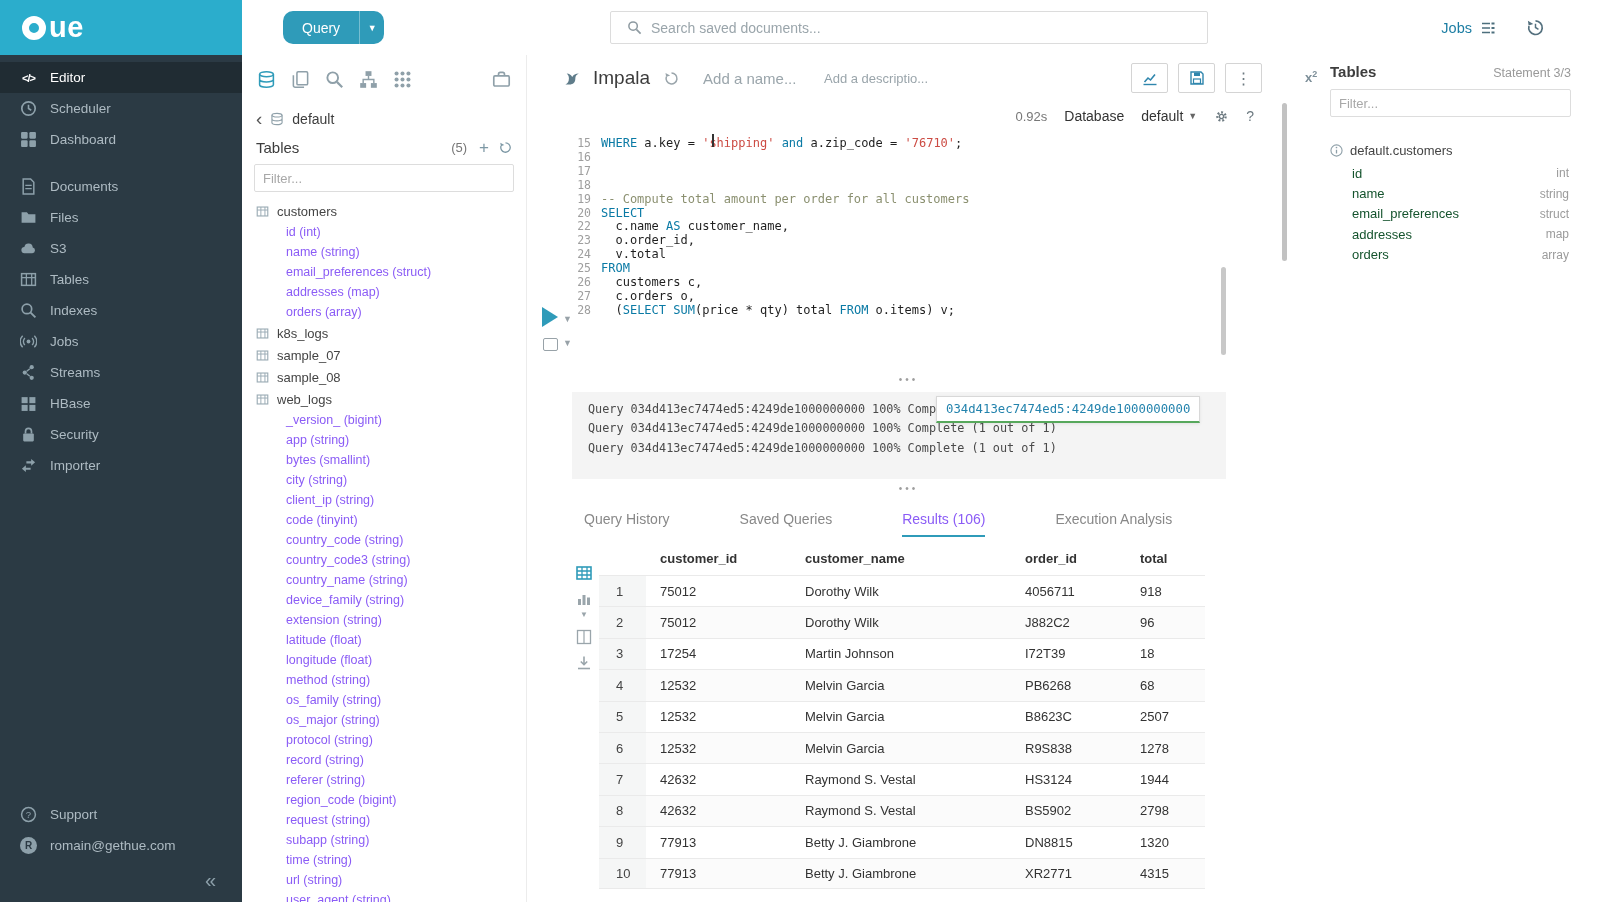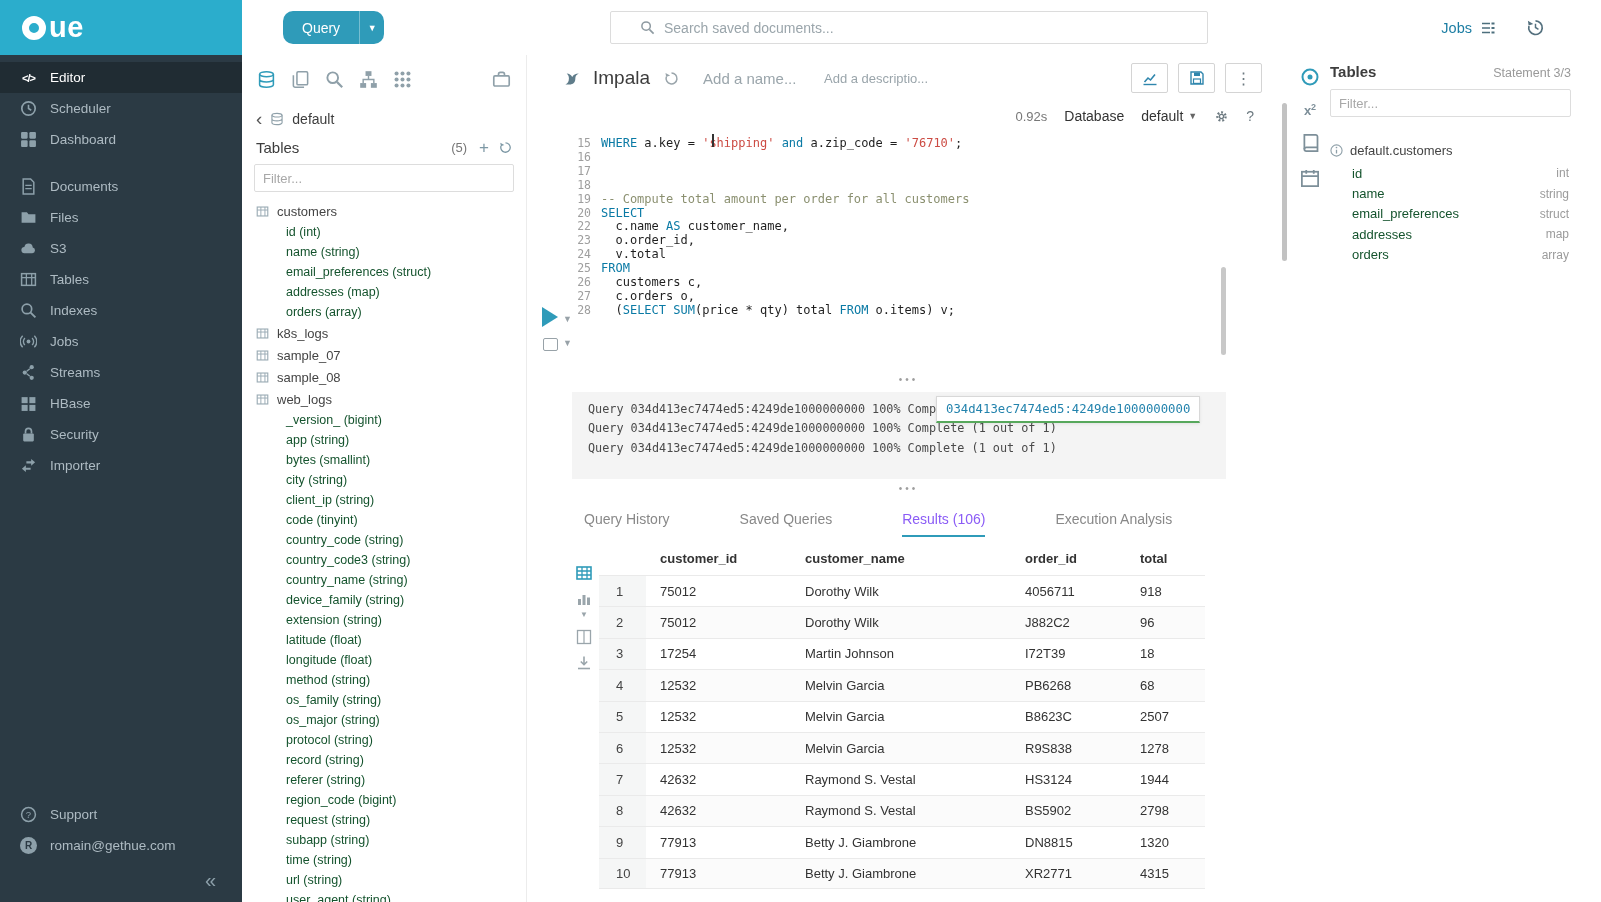--- a/index.html
+++ b/index.html
@@ -22,21 +22,21 @@
   .code-glyph{font-size:11px;font-weight:bold;letter-spacing:-1px}
   #sidebar-footer{margin-top:auto;padding-bottom:8px}
   .avatar{width:17px;height:17px;border-radius:50%;background:#8da0aa;color:#2b3a44;font-size:10px;font-weight:bold;display:inline-flex;align-items:center;justify-content:center;flex:none}
   .collapse{color:#8da0aa;font-size:20px;text-align:right;padding:8px 26px 2px 0;cursor:pointer}
 
   
   #topbar{position:absolute;left:242px;top:0;right:0;height:55px;background:#fff}
   .query-btn{position:absolute;left:41px;top:11px;height:33px;display:flex;border-radius:10px;overflow:hidden;color:#fff;font-size:14px;cursor:pointer}
   .query-btn .qb-main{background:#2f9bb9;display:flex;align-items:center;padding:0 19px}
   .query-btn .qb-caret{background:#2f9bb9;border-left:1px solid rgba(255,255,255,.35);width:25px;display:flex;align-items:center;justify-content:center;font-size:9px}
-  .search-box{position:absolute;left:368px;top:11px;width:598px;height:33px;border:1px solid #dcdcdc;border-radius:2px;display:flex;align-items:center;padding:0 29px;gap:9px;background:#fff}
+  .search-box{position:absolute;left:368px;top:11px;width:598px;height:33px;border:1px solid #dcdcdc;border-radius:2px;display:flex;align-items:center;padding:0 16px;gap:9px;background:#fff}
   .search-box .icon{width:15px;height:15px;color:#8e9aa1;flex:none}
   .search-box input{border:none;outline:none;flex:1;font-size:14px;color:#444;font-family:inherit;background:transparent}
   .search-box input::placeholder{color:#9aa5ab}
   .topbar-right{position:absolute;right:0;top:0;height:55px;display:flex;align-items:center;gap:30px;padding-right:56px}
   .jobs-link{display:flex;gap:8px;align-items:center;color:#1b7da3;font-size:14.5px;cursor:pointer}
   .jobs-link .icon{width:16px;height:16px;color:#4d6f7d}
   .history-btn{width:19px;height:19px;color:#54707e;cursor:pointer}
 
   
   #left-assist{position:absolute;left:242px;top:55px;width:285px;bottom:0;border-right:1px solid #ececec;overflow:hidden;background:#fff}
@@ -50,21 +50,21 @@
   .la-header{display:flex;align-items:center;padding:5px 14px 4px;font-size:15px;color:#3d3d3d}
   .la-count{color:#777;font-size:13px;margin-left:auto}
   .la-plus{color:#7d98a5;font-size:17px;margin-left:12px;cursor:pointer;line-height:1}
   .la-header .icon{width:13px;height:13px;color:#7d98a5;margin-left:10px;cursor:pointer}
   .la-filter{margin:4px 12px 6px;height:28px;border:1px solid #ddd;border-radius:2px;display:flex;align-items:center;padding:0 8px}
   .la-filter input{border:0;outline:0;width:100%;font-size:13px;font-family:inherit;color:#444}
   .la-filter input::placeholder{color:#a8a8a8}
   .tree{padding:2px 0 0 14px;overflow:hidden}
   .tree-table{height:22px;display:flex;align-items:center;gap:8px;font-size:13px;color:#444;cursor:pointer}
   .tree-table .icon{width:13px;height:13px;color:#9bacb5;flex:none}
-  .tree-col{height:20px;display:flex;align-items:center;padding-left:30px;color:#14532d;font-size:12.5px;cursor:pointer;white-space:nowrap}
+  .tree-col{height:20px;display:flex;align-items:center;padding-left:30px;color:#8b5cf6;font-size:12.5px;cursor:pointer;white-space:nowrap}
 
   
   #main{position:absolute;left:527px;top:55px;width:763px;bottom:0;overflow:hidden;background:#fff}
   .ed-header{height:46px;display:flex;align-items:center;padding:0 28px 0 34px}
   .engine-icon{width:22px;height:22px;color:#5f7c8a;margin-right:10px}
   .engine-name{font-size:19px;color:#3c3c3c}
   .ed-refresh{width:15px;height:15px;color:#9aa5ab;margin-left:14px;cursor:pointer}
   .ph-name{margin-left:24px;border:none;outline:none;font-size:15px;width:95px;font-family:inherit;color:#444}
   .ph-name::placeholder{color:#9aa5ab}
   .ph-desc{margin-left:26px;border:none;outline:none;font-size:13px;width:112px;font-family:inherit;color:#444}
@@ -120,21 +120,21 @@
   .c3{width:115px;flex:none}
   .c4{flex:1}
   .rt-row{display:flex;height:31.4px;align-items:stretch;color:#333;border-top:1px solid #eaeaea;cursor:pointer}
   .rt-row:last-child{border-bottom:1px solid #eaeaea}
   .rt-row:nth-child(even){background:#fbfbfb}
   .rt-row .c{display:flex;align-items:center}
   .c-num{width:47px;flex:none;background:#f5f6f6;display:flex;align-items:center;padding-left:17px;color:#444}
 
   
   #right{position:absolute;left:1290px;top:55px;right:0;bottom:0;background:#fff}
-  .rail{position:absolute;left:0;top:12px;width:40px;display:flex;flex-direction:column;align-items:center;gap:15px;color:#7d8f99}
+  .rail{position:absolute;left:0;top:12px;width:40px;display:flex;flex-direction:row;align-items:center;gap:15px;color:#7d8f99}
   .rail .icon{width:20px;height:20px;cursor:pointer}
   .rail .blue{color:#2f9bb9}
   .fx{font-size:13px;font-weight:bold;color:#7d8f99;cursor:pointer}
   .fx sup{font-size:9px}
   .rp{position:absolute;left:40px;right:30px;top:8px}
   .rp-head{display:flex;align-items:baseline}
   .rp-title{font-size:15px;font-weight:bold;color:#3d3d3d}
   .rp-statement{margin-left:auto;color:#999;font-size:12.5px}
   .rp-filter{margin-top:9px;height:28px;border:1px solid #ddd;border-radius:2px;display:flex;align-items:center;padding:0 8px}
   .rp-filter input{border:0;outline:0;width:100%;font-size:13px;font-family:inherit;color:#444}

